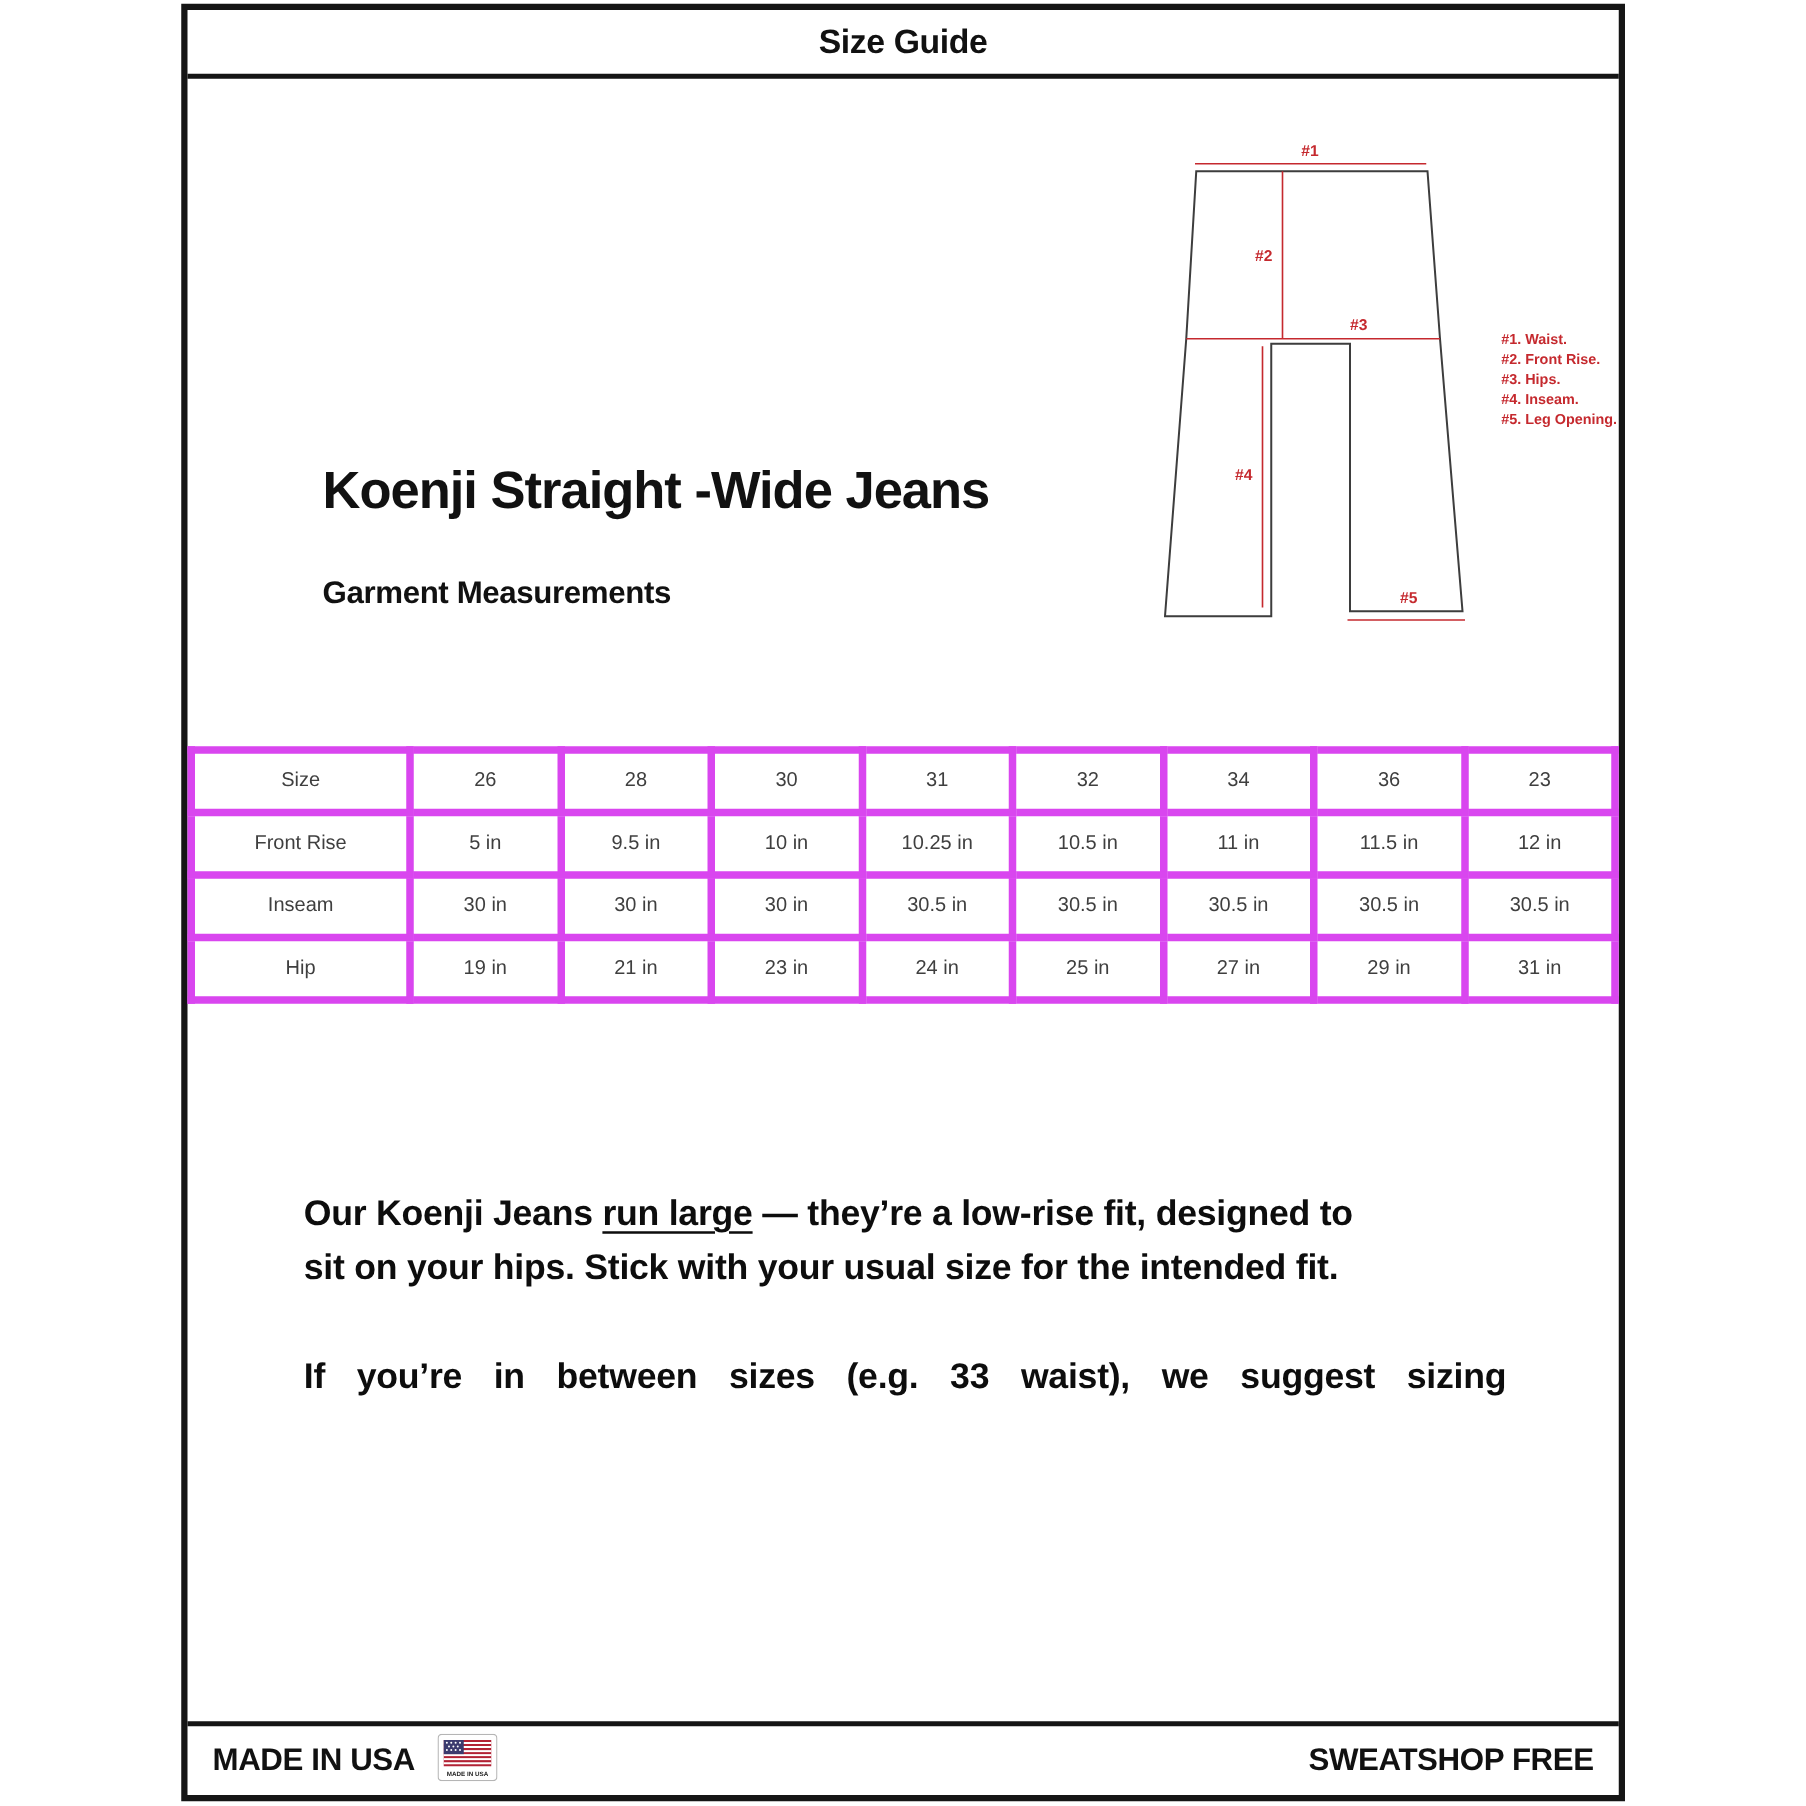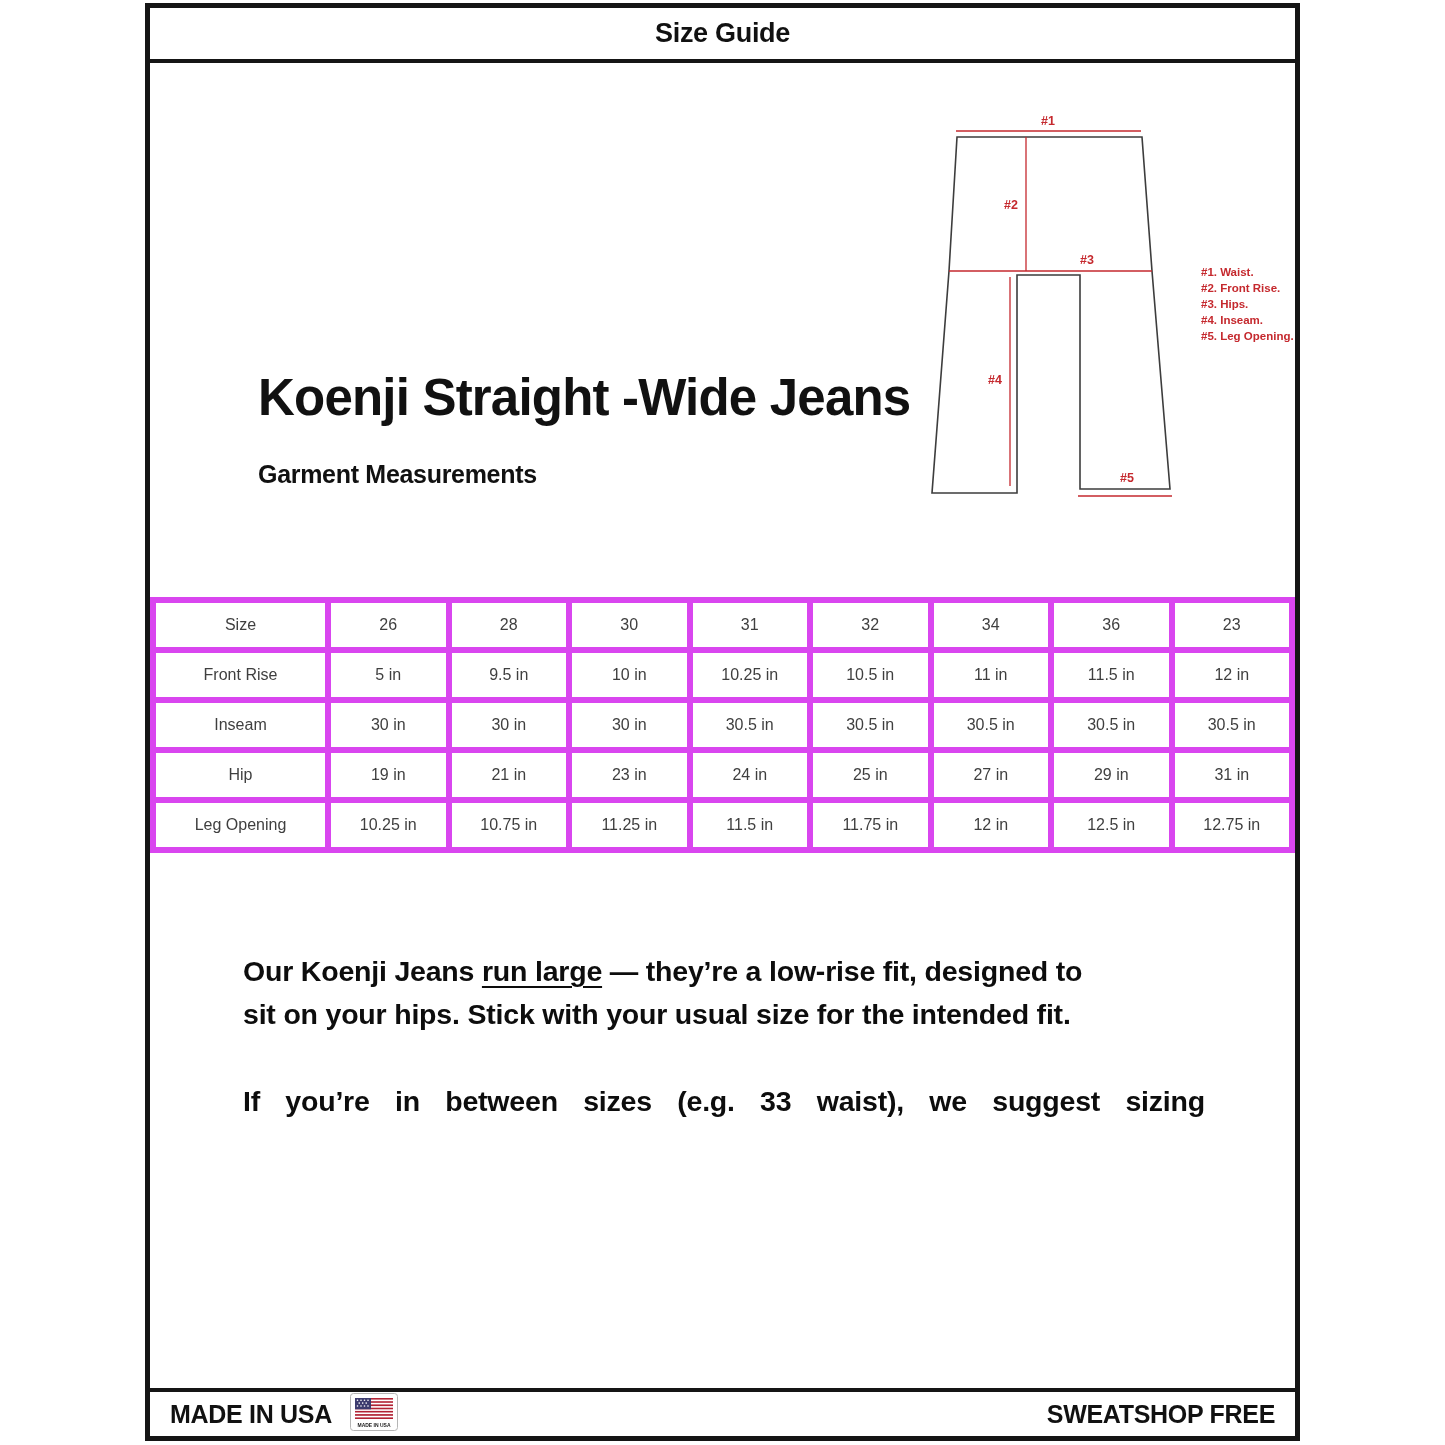--- a/index.html
+++ b/index.html
@@ -4,21 +4,21 @@
 <style>
   * { margin:0; padding:0; box-sizing:border-box; }
   html,body { width:1445px; height:1445px; background:#ffffff;
     font-family:"Liberation Sans","DejaVu Sans",sans-serif; color:#111; }
   .frame { position:absolute; left:145px; top:3px; width:1155px; height:1438px;
     border:5px solid #151515; background:#fff; }
   .header-bar { position:absolute; left:0; right:0; top:0; height:55px;
     border-bottom:4px solid #151515; display:flex; align-items:center; justify-content:center; }
   .page-title { font-size:27px; font-weight:bold; letter-spacing:-0.3px; }
 
-  .product-title { position:absolute; left:108px; top:360px; font-size:51px;
+  .product-title { position:absolute; left:108px; top:360px; font-size:42px;
     font-weight:bold; letter-spacing:-0.8px; white-space:nowrap; }
   .product-subtitle { position:absolute; left:108px; top:452px; font-size:25px;
     font-weight:bold; letter-spacing:-0.3px; white-space:nowrap; }
 
   .diagram { position:absolute; left:730px; top:100px; width:420px; height:400px; }
   .diagram svg text { font-family:"Liberation Sans","DejaVu Sans",sans-serif;
     font-weight:bold; font-size:12.5px; }
   .legend { position:absolute; left:1051px; top:256px; color:#c5292e;
     font-size:11.5px; font-weight:bold; line-height:16px; white-space:nowrap; }
 
@@ -27,21 +27,21 @@
   table.size-table td { border:6px solid #d946ef; height:50px; text-align:center;
     vertical-align:middle; font-size:16px; color:#3f3f3f; font-weight:normal; }
   table.size-table td.rowlabel { width:175px; }
 
   .note { position:absolute; left:93px; width:968px; font-size:28.5px;
     font-weight:bold; line-height:43px; letter-spacing:-0.2px; color:#0d0d0d; }
   .nline { display:block; white-space:nowrap; }
   .jline { display:block; width:962px; text-align:justify; text-align-last:justify; }
   .ul { text-decoration:underline; text-decoration-thickness:2px; text-underline-offset:5px;margin-top:13px; }
 
-  .footer-bar { position:absolute; left:0; right:0; bottom:0; height:48px;
+  .footer-bar { position:absolute; left:0; right:0; bottom:0; height:59px;
     border-top:4px solid #151515; display:flex; align-items:center; padding:0 20px; }
   .footer-left { display:flex; align-items:center; gap:18px; }
   .footer-label { font-size:25px; font-weight:bold; letter-spacing:-0.3px; }
   .spacer { flex:1; }
 </style>
 </head>
 <body>
 
 <div class="frame">
 
@@ -119,31 +119,20 @@
           <td class="rowlabel">Hip</td>
           <td>19 in</td>
           <td>21 in</td>
           <td>23 in</td>
           <td>24 in</td>
           <td>25 in</td>
           <td>27 in</td>
           <td>29 in</td>
           <td>31 in</td>
         </tr>
-        <tr>
-          <td class="rowlabel">Leg Opening</td>
-          <td>10.25 in</td>
-          <td>10.75 in</td>
-          <td>11.25 in</td>
-          <td>11.5 in</td>
-          <td>11.75 in</td>
-          <td>12 in</td>
-          <td>12.5 in</td>
-          <td>12.75 in</td>
-        </tr>
       </tbody>
   </table>
 
   <div class="note" style="top:942px">
     <span class="nline"><span>Our Koenji Jeans </span><span class="ul">run large</span><span> — they’re a low-rise fit, designed to</span></span>
     <span class="nline">sit on your hips. Stick with your usual size for the intended fit.</span>
   </div>
 
   <div class="note" style="top:1072px">
     <span class="jline">If you’re in between sizes (e.g. 33 waist), we suggest sizing</span>

